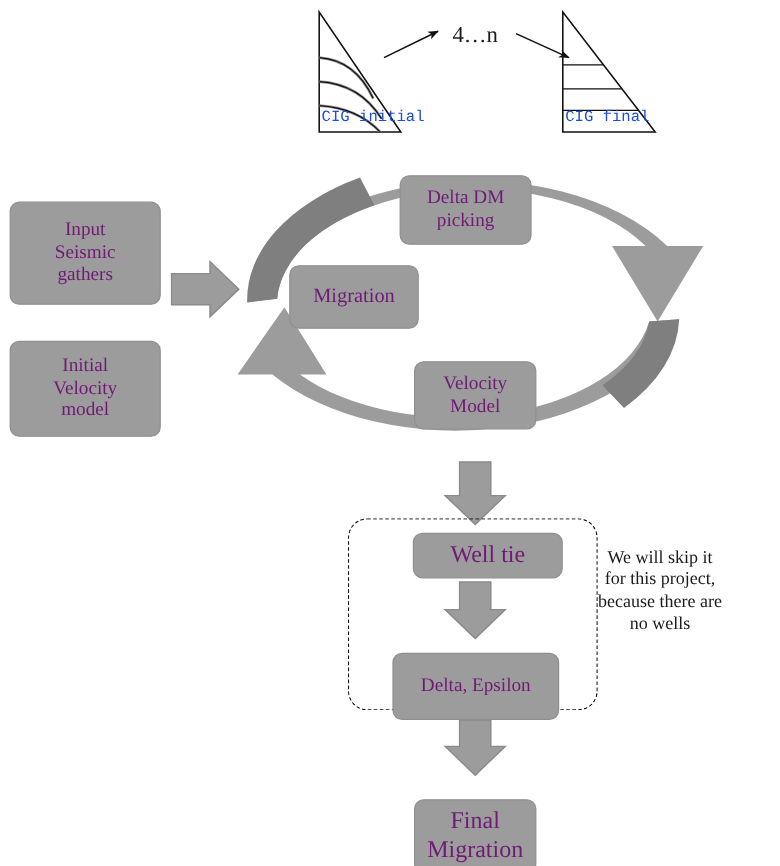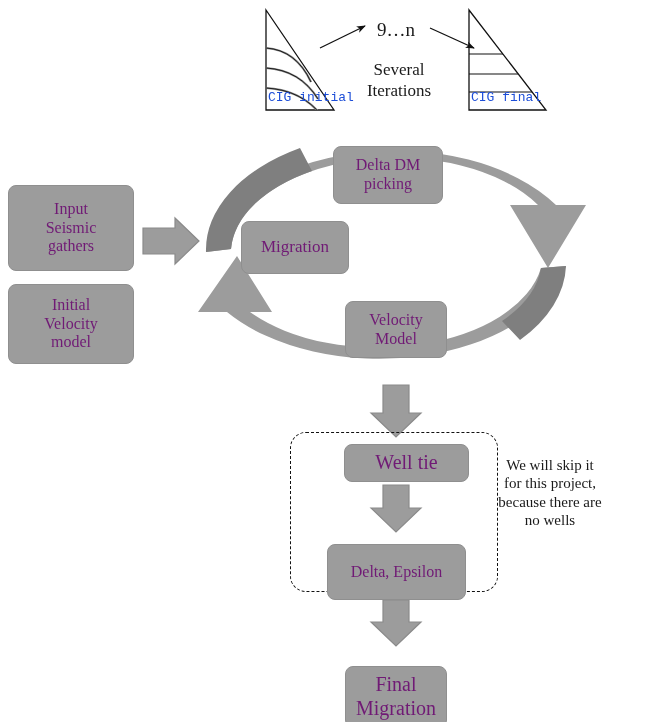--- a/index.html
+++ b/index.html
@@ -150,26 +150,24 @@
     <polygon points="383,385 409,385 409,413 421,413 396,437 371,413 383,413" fill="#9c9c9c" stroke="#8a8a8a" stroke-width="1.2"></polygon>
 
     <polygon points="383,485 409,485 409,508 421,508 396,532 371,508 383,508" fill="#9c9c9c" stroke="#8a8a8a" stroke-width="1.2"></polygon>
 
     <polygon points="383,600 409,600 409,622 421,622 396,646 371,622 383,622" fill="#9c9c9c" stroke="#8a8a8a" stroke-width="1.2"></polygon>
   </svg>
 
   <div class="cig-label" style="left:268px; top:90px; font-size:13px;">CIG initial</div>
   <div class="cig-label" style="left:471px; top:90px; font-size:13px;">CIG final</div>
 
-  <div class="plain-text" style="left:360px; top:18px; width:72px; font-size:19px;">9…n</div>
+  <div class="plain-text" style="left:360px; top:18px; width:72px; font-size:19px;">4…n</div>
 
-  <div class="plain-text" style="left:340px; top:60px; width:118px; font-size:17px;">Several
-Iterations</div>
 
-  <div class="node" style="left:8px; top:168px; width:126px; height:86px; font-size:16px;margin-top:17px;">Input
+  <div class="node" style="left:8px; top:168px; width:126px; height:86px; font-size:16px;">Input
 Seismic
 gathers</div>
   <div class="node" style="left:8px; top:262px; width:126px; height:80px; font-size:16px;margin-top:22px;">Initial
 Velocity
 model</div>
 
   <div class="node" style="left:333px; top:146px; width:110px; height:58px; font-size:16px;">Delta DM
 picking</div>
   <div class="node" style="left:241px; top:221px; width:108px; height:53px; font-size:17px;">Migration</div>
   <div class="node" style="left:345px; top:301px; width:102px; height:57px; font-size:16px;">Velocity

